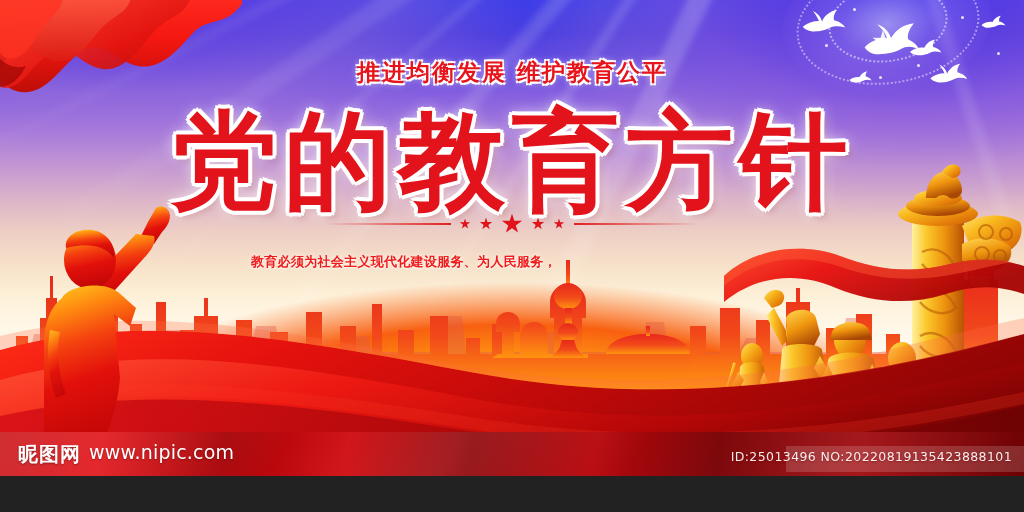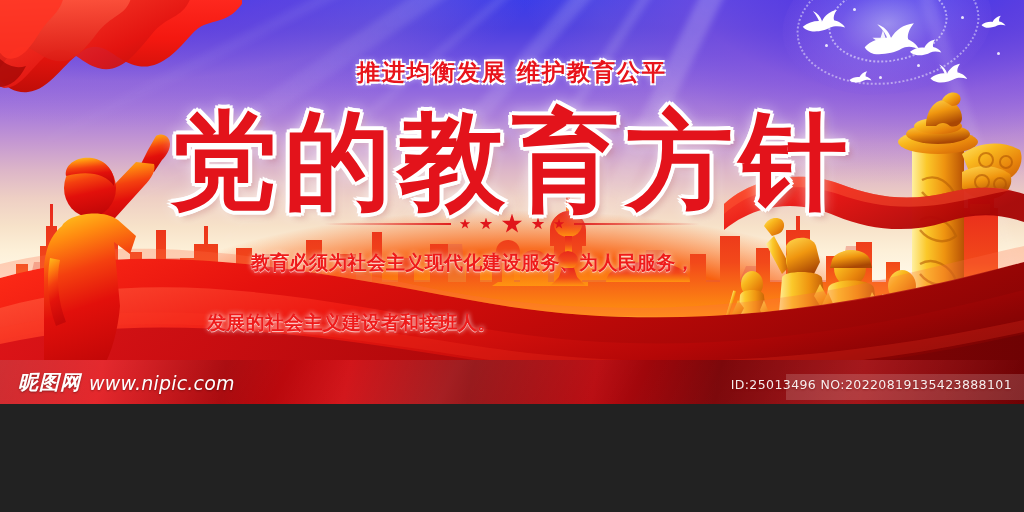--- a/index.html
+++ b/index.html
@@ -5,21 +5,21 @@
 <style>
   * { margin:0; padding:0; box-sizing:border-box; }
   html,body{ background:#222; }
   body{
     font-family:"DejaVu Sans","Liberation Sans",sans-serif;
     display:flex; align-items:flex-start; justify-content:flex-start;
   }
 
   #poster{
     position:relative;
-    width:1024px; height:404px;
+    width:1024px; height:476px;
     overflow:hidden;
     background:#fdf6ef;
   }
 
   
   .sky{
     position:absolute; left:0; top:0; width:100%; height:100%;
     background:
       linear-gradient(180deg,
         #3a3ce8 0%,
@@ -155,21 +155,21 @@
     clip-path:polygon(50% 0%,61% 35%,98% 35%,68% 57%,79% 91%,50% 70%,21% 91%,32% 57%,2% 35%,39% 35%);
   }
   .dv-star.sm{ width:11px; height:11px; }
   .dv-star.md{ width:13px; height:13px; }
   .dv-star.lg{ width:21px; height:21px; }
 
   .body-text{
     position:absolute; left:50%; top:247px; transform:translateX(-50%);
     width:610px; text-align:left;
     font-family:"DejaVu Sans","Liberation Sans",sans-serif;
-    font-weight:bold; font-size:19px; line-height:30px;
+    font-weight:bold; font-size:13px; line-height:30px;
     color:#ef1b1b; letter-spacing:.3px;
     text-shadow:0 0 5px rgba(255,255,255,.9), 0 1px 0 rgba(255,255,255,.6);
   }
   .body-text .indent{ padding-left:44px; display:block; }
 
   
   .footer{
     position:absolute; left:0; bottom:0; width:100%; height:44px;
     background:
       linear-gradient(100deg,
@@ -177,21 +177,21 @@
         #8e0407 46%, #b80a0f 58%, #790205 70%, #9e070b 84%, #6d0103 100%);
     overflow:hidden;
   }
   .footer::after{
     content:""; position:absolute; left:0; top:0; width:100%; height:100%;
     background:linear-gradient(118deg, rgba(255,255,255,.16) 0%, rgba(255,255,255,0) 28%,
        rgba(255,255,255,.10) 44%, rgba(255,255,255,0) 62%, rgba(255,255,255,.07) 82%, rgba(255,255,255,0) 100%);
   }
   .wm-left{
     position:absolute; left:18px; top:50%; transform:translateY(-50%);
-    display:flex; align-items:center; gap:8px; z-index:3;font-style:italic;
+    display:flex; align-items:flex-start; gap:8px; z-index:3;
   }
   .wm-logo{
     font-family:"DejaVu Sans","Liberation Sans",sans-serif;
     font-weight:bold; font-size:20px; color:#fff; letter-spacing:1px;
     text-shadow:0 1px 2px rgba(0,0,0,.35);
   }
   .wm-url{
     font-family:"DejaVu Sans","Liberation Sans",sans-serif;
     font-size:19px; color:#fff; letter-spacing:.2px;
     text-shadow:0 1px 2px rgba(0,0,0,.3);
@@ -476,21 +476,20 @@
     <span class="dv-star md"></span>
     <span class="dv-star lg"></span>
     <span class="dv-star md"></span>
     <span class="dv-star sm"></span>
     <span class="dv-line r"></span>
   </div>
 
   <div class="body-text">
     <span class="indent">教育必须为社会主义现代化建设服务、为人民服务，</span>
     <br>
-    <span>发展的社会主义建设者和接班人。</span>
   </div>
 
   <div class="wm-id-band"></div>
   <div class="wm-id">ID:25013496 NO:20220819135423888101</div>
 
   <div class="footer">
     <div class="wm-left">
       <span class="wm-logo">昵图网</span>
       <span class="wm-url">www.nipic.com</span>
     </div>

